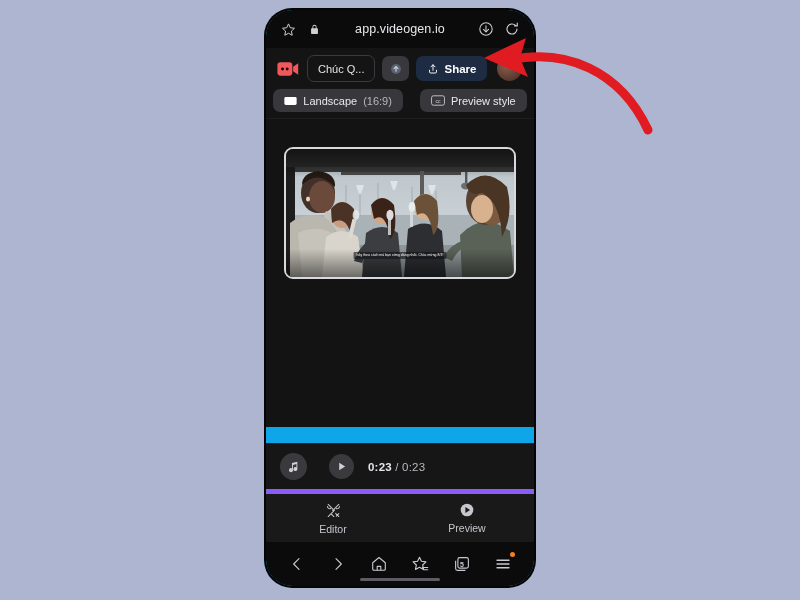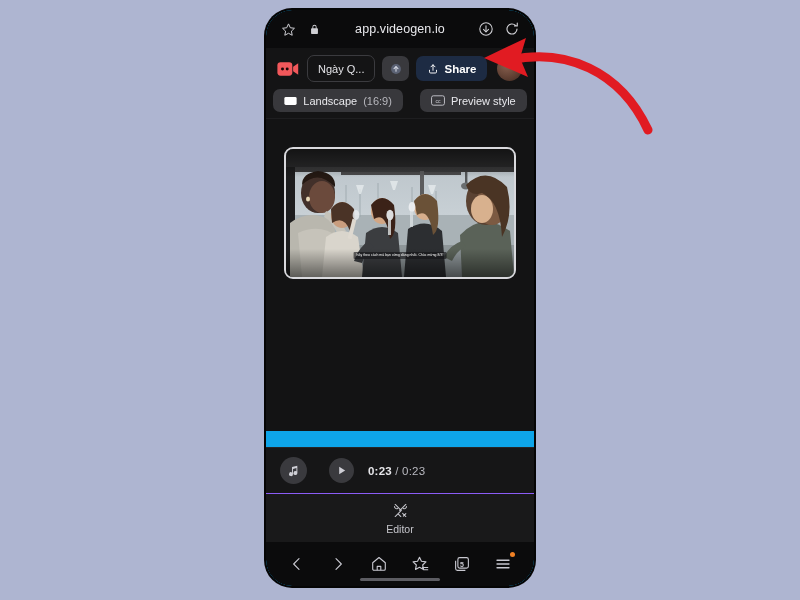--- a/index.html
+++ b/index.html
@@ -218,21 +218,21 @@
     font-weight: bold;
     letter-spacing: .2px;
   }
   #time-display .total { color: #b9b9c0; font-weight: normal; }
 
   
   #mode-tabs {
     flex: 0 0 48px;
     background: #19191a;
     display: flex;
-    border-top: 1px solid #8b5cf6;
+    border-top: 5px solid #8b5cf6;
   }
   .mode-tab {
     flex: 1;
     display: flex;
     flex-direction: column;
     align-items: center;
     justify-content: center;
     gap: 4px;
     color: #c6c6cc;
     font-size: 10.5px;
@@ -334,21 +334,21 @@
         <span id="app-logo">
           <svg width="22" height="16" viewBox="0 0 28 20">
             <rect x="0.5" y="1.5" width="19" height="17" rx="4" fill="#f2585b"></rect>
             <path d="M20.5 7.2 L27 2.6 V17.4 L20.5 12.8 Z" fill="#f2585b"></path>
             <circle cx="7" cy="10" r="1.9" fill="#1a0708"></circle>
             <circle cx="13" cy="10" r="1.9" fill="#1a0708"></circle>
           </svg>
         </span>
 
         <div id="project-title-button">
-          <span>Ngày Q...</span>
+          <span>Chúc Q...</span>
         </div>
 
         <div id="upgrade-button" title="Upgrade">
           <svg width="14" height="14" viewBox="0 0 24 24" fill="none" stroke="#b9bfd0" stroke-width="1.8" stroke-linecap="round" stroke-linejoin="round">
             <circle cx="12" cy="12" r="8.4" fill="#5b6274" stroke="none"></circle>
             <line x1="12" y1="16" x2="12" y2="8.2" stroke="#d8dce7"></line>
             <polyline points="8.6,11.4 12,8 15.4,11.4" stroke="#d8dce7"></polyline>
           </svg>
         </div>
 
@@ -510,20 +510,29 @@
         <span style="display:flex;">
           <svg width="17" height="17" viewBox="0 0 24 24" fill="none" stroke="#c6c6cc" stroke-width="1.5" stroke-linecap="round" stroke-linejoin="round">
             <path d="M4.5 3.5 L13 12 M3.5 6.5 a3 3 0 0 0 4.4 2.6"></path>
             <path d="M19.5 3.5 L11 12 M20.5 6.5 a3 3 0 0 1-4.4 2.6"></path>
             <path d="M4.5 20.5 L12.5 12.5 M9 17 l3.5 3.5"></path>
             <path d="M19.5 20.5 L15 16 M16 20 l3.5-3.5"></path>
           </svg>
         </span>
         <span>Editor</span>
       </div>
+      <div class="mode-tab">
+        <span style="display:flex;">
+          <svg width="16" height="16" viewBox="0 0 24 24">
+            <circle cx="12" cy="12" r="9.5" fill="#c6c6cc"></circle>
+            <polygon points="9.6,7.6 16.6,12 9.6,16.4" fill="#19191a"></polygon>
+          </svg>
+        </span>
+        <span>Preview</span>
+      </div>
     </div>
 
     <div id="browser-nav-bar">
       <span class="nav-icon">
         <svg width="16" height="16" viewBox="0 0 24 24" fill="none" stroke="currentColor" stroke-width="1.7" stroke-linecap="round" stroke-linejoin="round">
           <polyline points="15,4 7,12 15,20"></polyline>
         </svg>
       </span>
       <span class="nav-icon">
         <svg width="16" height="16" viewBox="0 0 24 24" fill="none" stroke="currentColor" stroke-width="1.7" stroke-linecap="round" stroke-linejoin="round">

